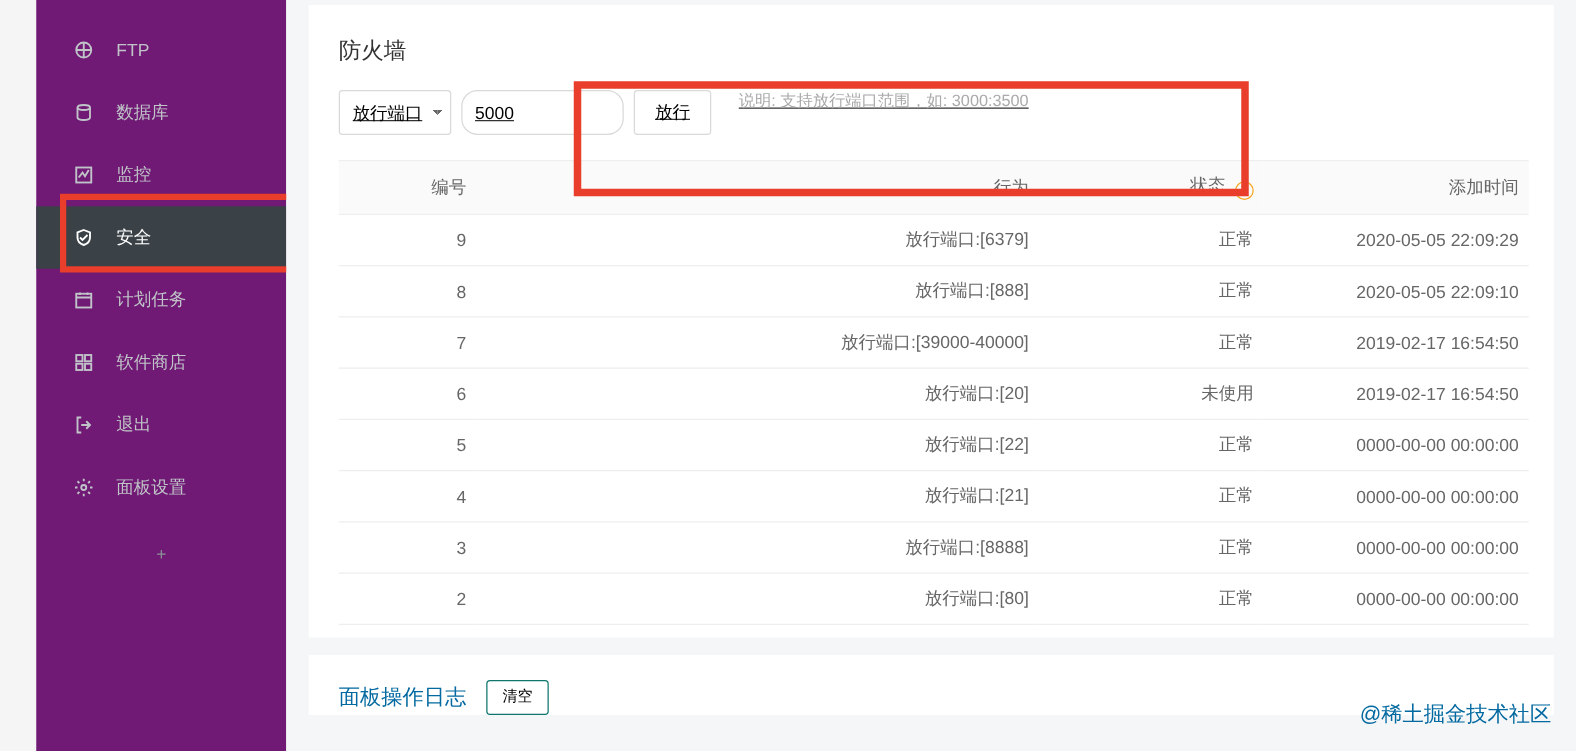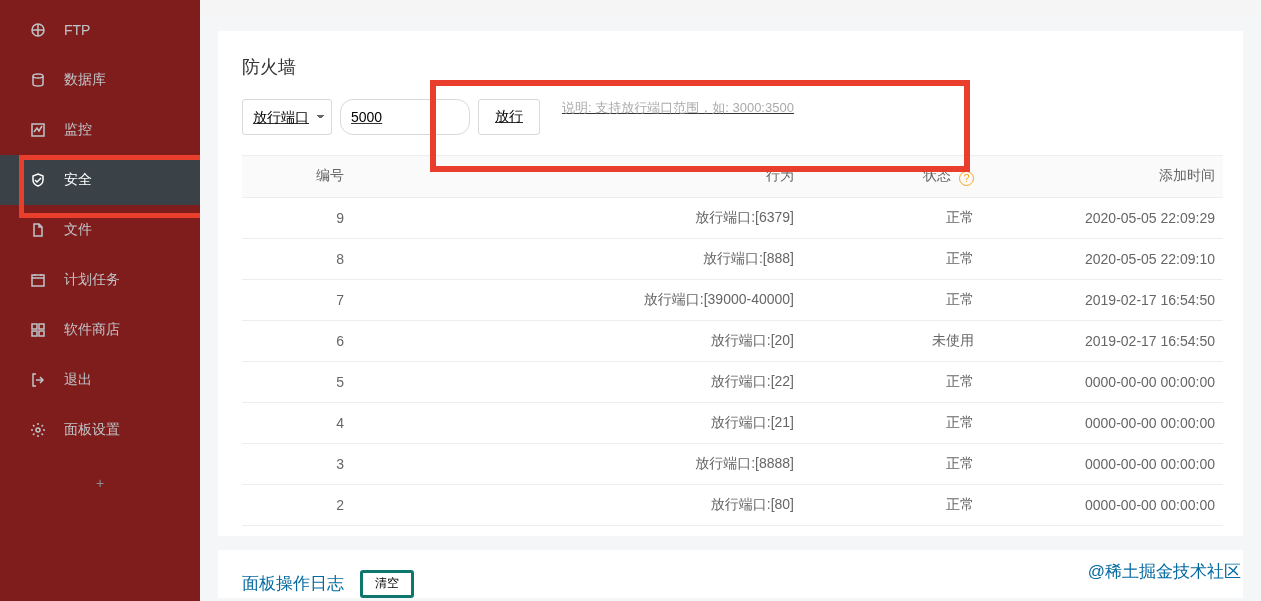--- a/index.html
+++ b/index.html
@@ -1,36 +1,36 @@
 <!DOCTYPE html>
 <html><head>
 <meta charset="utf-8">
 <style>
   * { box-sizing: border-box; margin: 0; padding: 0; }
   body { font-family: "Helvetica Neue", Arial, "Microsoft YaHei", sans-serif; font-size: 14px; color: #333; background: #f5f5f5; width: 1261px; height: 601px; overflow: hidden; display: flex; }
-  .sidebar { width: 200px; background: #7f1d1d; color: #c0c4c8; display: flex; flex-direction: column; padding-top: 5px; position: relative; }
+  .sidebar { width: 200px; background: #701a75; color: #c0c4c8; display: flex; flex-direction: column; padding-top: 15px; position: relative; margin-left: 29px; }
   .side-item { display: flex; align-items: center; height: 50px; padding-left: 30px; cursor: pointer; color: #c0c4c8; }
   .side-item.active { background: #3a4147; color: #fff; }
   .side-item .ico { width: 16px; height: 16px; margin-right: 18px; display: inline-flex; align-items: center; justify-content: center; }
   .side-item .ico svg { stroke: #c0c4c8; fill: none; stroke-width: 1.5; }
   .side-item.active .ico svg { stroke: #fff; }
   .side-add { text-align: center; color: #8a9096; margin-top: 8px; font-size: 14px; height: 40px; line-height: 40px; cursor: pointer; }
   .hl-left { position: absolute; left: 19px; top: 155px; width: 194px; height: 63px; border: 5px solid #e83e2b; pointer-events: none; }
 
-  .main { flex: 1; background: #f5f6f7; overflow: auto; padding: 16px 0 0 0; position: relative; margin-top: 15px; }
+  .main { flex: 1; background: #f5f6f7; overflow: auto; padding: 4px 0 0 0; position: relative; }
   .panel { background: #fff; margin: 0 18px 0 18px; padding: 24px 20px 10px 24px; position: relative; }
   .panel-title { font-size: 18px; color: #333; margin-bottom: 20px; }
   .form-row { display: flex; align-items: flex-start; gap: 8px; margin-bottom: 20px; min-height: 36px; text-decoration: underline; }
   .sel, .txt, .btn { height: 36px; border: 1px solid #d9d9d9; background: #fff; border-radius: 3px; font-size: 14px; }
   .sel { padding: 0 22px 0 10px; appearance: none; -webkit-appearance: none; background-image: linear-gradient(45deg, transparent 50%, #666 50%), linear-gradient(135deg, #666 50%, transparent 50%); background-position: right 10px center, right 6px center; background-size: 4px 4px, 4px 4px; background-repeat: no-repeat; }
   .txt { padding: 0 10px; border-radius: 13px; }
   .txt.port { width: 130px; }
   .txt.name { width: 160px; }
   .btn { padding: 0 16px; cursor: pointer; background: #fff; }
-  .btn-small { height: 28px; padding: 0 12px; border: 3px solid #0f766e; background: #fff; border-radius: 3px; font-size: 12px; cursor: pointer; }
+  .btn-small { height: 28px; padding: 0 12px; border: 1px solid #0f766e; background: #fff; border-radius: 3px; font-size: 12px; cursor: pointer; }
   .hint { color: #aaa; margin-left: 14px; font-size: 13px; }
   .hl-form { position: absolute; left: 230px; top: 65px; width: 540px; height: 92px; border: 6px solid #e83e2b; pointer-events: none; }
 
   table { width: 100%; border-collapse: collapse; font-size: 14px; }
   th, td { text-align: right; padding: 11px 8px; border-bottom: 1px solid #eee; color: #666; font-weight: normal; }
   th { color: #666; font-weight: normal; background: #fafafa; border-top: 1px solid #eee; }
   .col-id { width: 110px; }
   .col-action { width: 450px; }
   .col-status { width: 180px; }
   .qicon { display: inline-flex; width: 15px; height: 15px; border: 1px solid #f5a623; color: #f5a623; border-radius: 50%; align-items: center; justify-content: center; font-size: 11px; margin-left: 4px; vertical-align: -2px; }
@@ -72,29 +72,20 @@
     <span>监控</span>
   </div>
   <div class="side-item active">
     <span class="ico">
         <svg viewBox="0 0 16 16">
           <path d="M8 2l5 2v4c0 3-2 5-5 6-3-1-5-3-5-6V4l5-2z"></path>
           <path d="M5 8l2 2 4-4"></path>
         </svg>
       </span>
     <span>安全</span>
-  </div>
-  <div class="side-item">
-    <span class="ico">
-        <svg viewBox="0 0 16 16">
-          <path d="M4 2h5l3 3v9H4z"></path>
-          <path d="M9 2v3h3"></path>
-        </svg>
-      </span>
-    <span>文件</span>
   </div>
   <div class="side-item">
     <span class="ico">
         <svg viewBox="0 0 16 16">
           <rect x="2" y="3" width="12" height="11"></rect>
           <path d="M2 6h12M5 2v2M11 2v2"></path>
         </svg>
       </span>
     <span>计划任务</span>
   </div>

